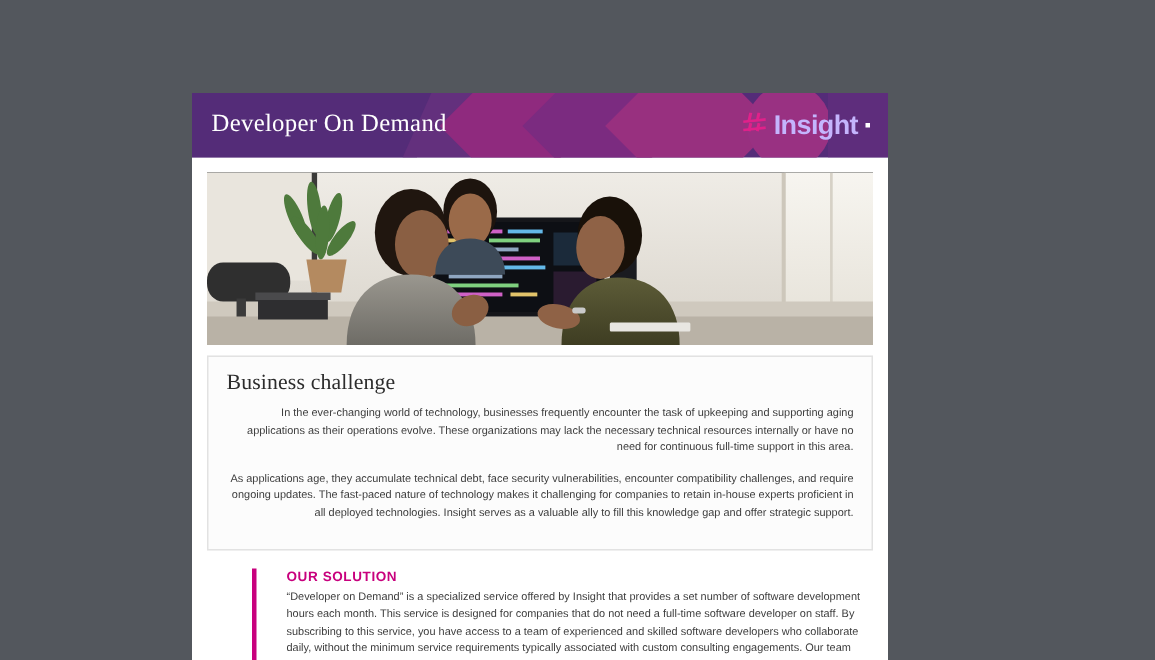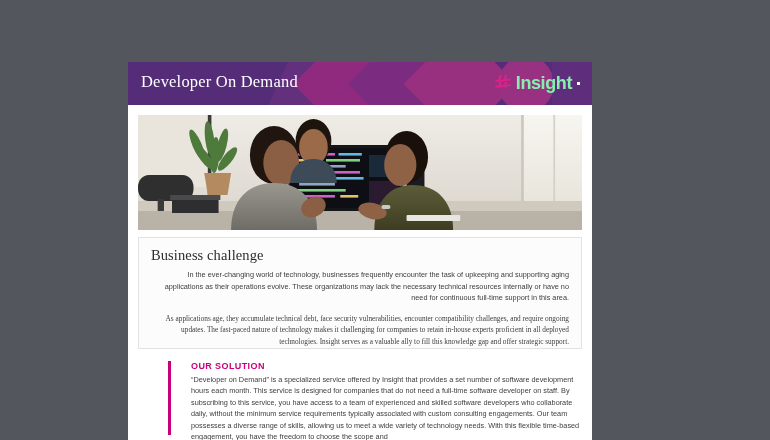--- a/index.html
+++ b/index.html
@@ -58,50 +58,50 @@
   }
 
   
   .logo{
     position:absolute;right:12px;top:9px;height:24px;
     display:flex;align-items:center;gap:4px;
   }
   .logo-mark{width:17px;height:17px;display:block;}
   .logo-word{
     font-family:"Liberation Sans", sans-serif;
-    font-size:18px;font-weight:bold;color:#86efac;letter-spacing:-.4px;
+    font-size:18px;font-weight:bold;color:#c4b5fd;letter-spacing:-.4px;
     line-height:1;
   }
   .logo-dot{
     display:inline-block;width:3px;height:3px;background:#ffffff;
     border-radius:0;margin-left:1px;vertical-align:baseline;
   }
 
   
   .hero{
     position:relative;margin:10px 10px 0 10px;height:115px;overflow:hidden;
     background:#2b2a28;
   }
   .hero svg{display:block;width:100%;height:100%;}
 
   
   .card{
     margin:7px 10px 0 10px;border:1px solid #e2e2e2;background:#fcfcfc;
-    padding:9px 12px 0 12px;
+    padding:9px 12px 18px 12px;
   }
   .card h2{
     margin:0 0 5px 0;
     font-family:"Liberation Serif", serif;
     font-weight:normal;font-size:14.5px;color:#2c2c2c;letter-spacing:.1px;
   }
   .card p{
     margin:0 0 9px 0;
     font-size:7.3px;line-height:11.6px;color:#3d3d3d;text-align:right;
   }
-  .card p:last-child{margin-bottom:0;font-family:Liberation Serif, serif;}
+  .card p:last-child{margin-bottom:0;}
 
   
   .solution{
     position:relative;margin:12px 10px 0 40px;padding-left:23px;
   }
   .accent-bar{
     position:absolute;left:0;top:0;width:3px;height:74px;background:#c8007d;
   }
   .solution h3{
     margin:0 0 3px 0;font-size:9px;font-weight:bold;color:#c8007d;

